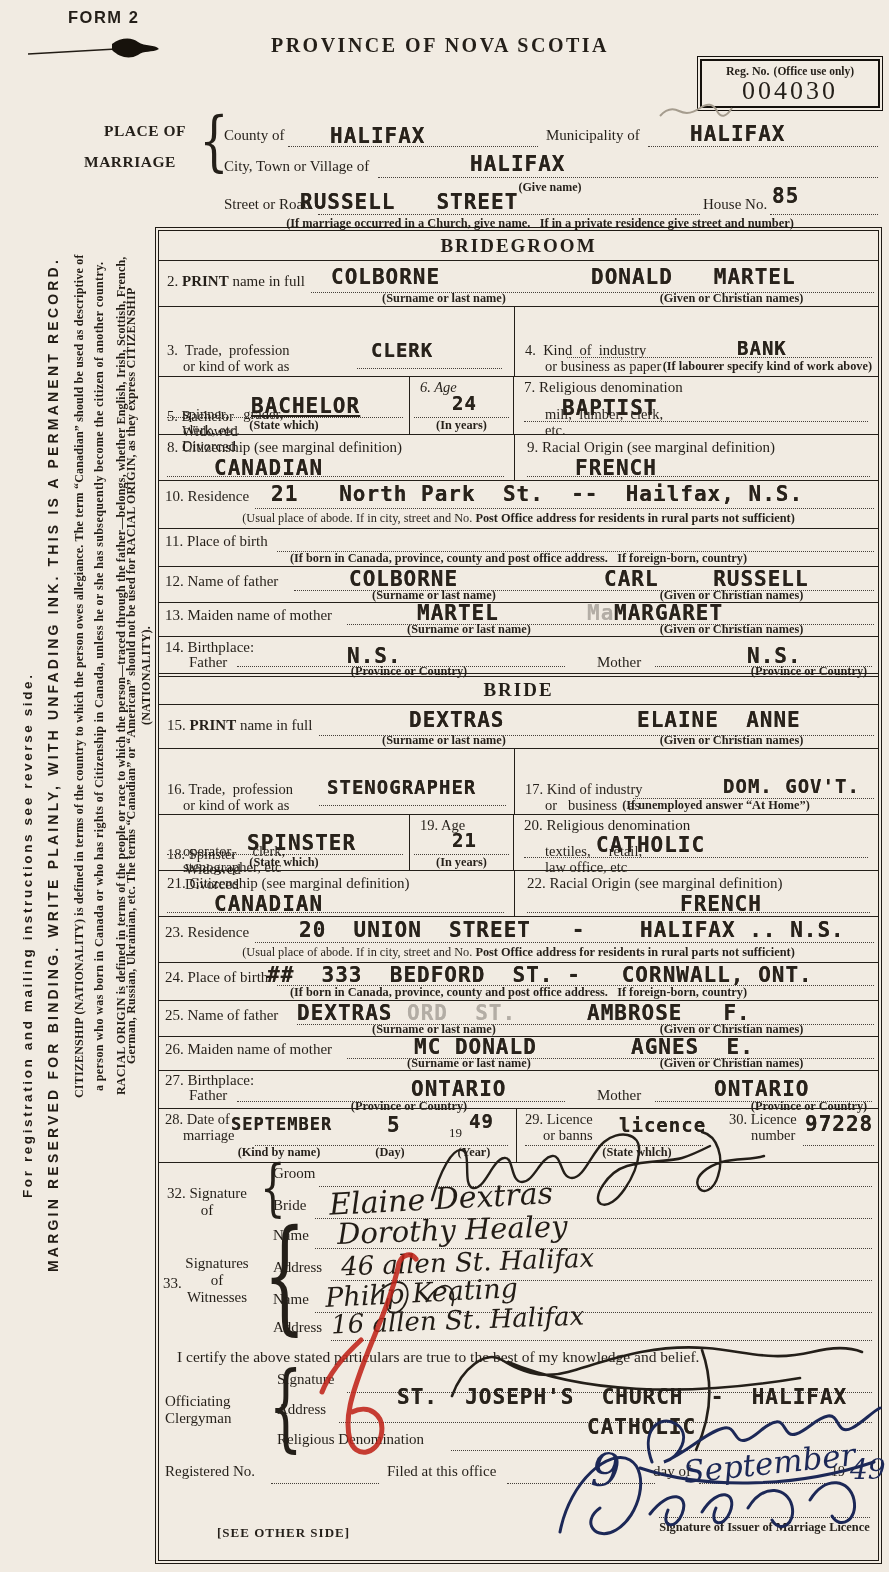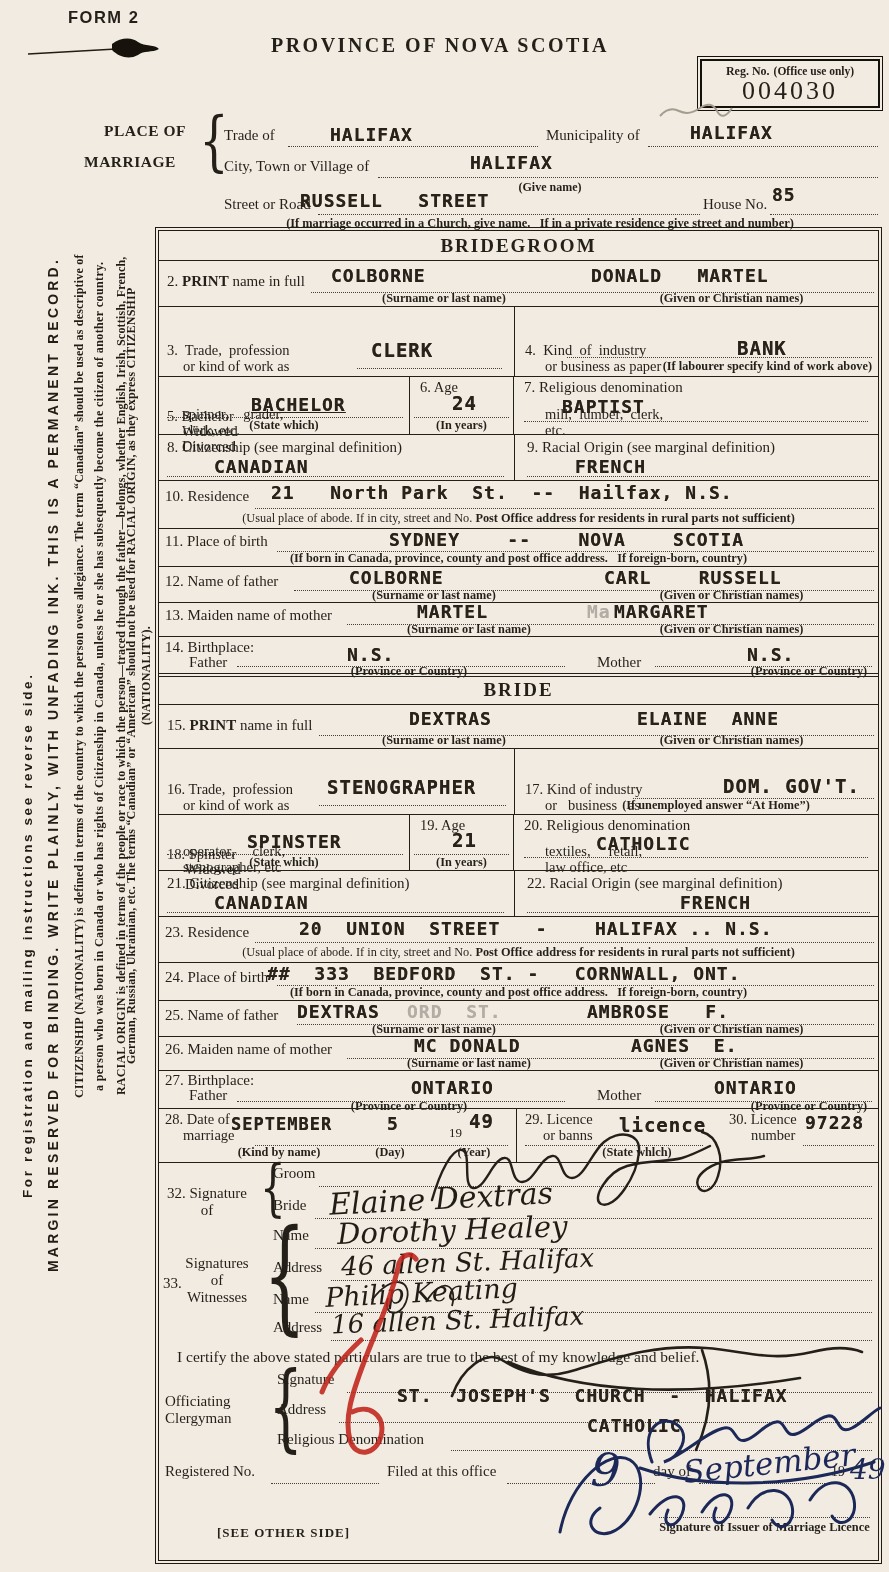--- a/index.html
+++ b/index.html
@@ -15,21 +15,21 @@
   
   .lbl{font-size:15px;white-space:pre;}
   .lbl14{font-size:14.5px;line-height:16px;white-space:pre;}
   .note{font-size:12.3px;font-weight:700;white-space:pre;}
   .ctr{text-align:center;}
   .rt{text-align:right;}
   
   .tw{font-family:"DejaVu Sans Mono",monospace;font-weight:700;font-size:17px;
       letter-spacing:1px;white-space:pre;color:#28221b;text-shadow:0 0 .6px rgba(25,18,10,.75);}
   .tw19{font-size:19px;}
-  .tw18{font-size:18px;}
+  .tw18{font-size:21px;}
   .ghost{opacity:.3;}
   
   .hand{font-family:"DejaVu Serif",serif;font-style:italic;color:#221c16;white-space:pre;}
   .hand-blue{font-family:"DejaVu Serif",serif;font-style:italic;color:#1c2857;white-space:pre;}
   
   .dot{position:absolute;height:0;border-bottom:1.7px dotted #46403a;}
   
   .mainbox{position:absolute;left:155px;top:227px;width:727px;height:1337px;
            border:1.6px solid #1f1a14;padding:2px;box-sizing:border-box;}
   .mainboxin{border:1.3px solid #1f1a14;width:100%;height:100%;box-sizing:border-box;
@@ -71,21 +71,21 @@
       <span style="font-size:11.5px;font-weight:700;">(Office use only)</span>
       <div style="font-size:26px;letter-spacing:3px;margin-top:-3px;">004030</div>
     </div>
   </div>
 
   <div>
     <div class="abs" style="left:104px;top:122px;font-weight:700;font-size:15.5px;letter-spacing:.5px;">PLACE OF</div>
     <div class="abs" style="left:84px;top:153px;font-weight:700;font-size:15.5px;letter-spacing:.5px;">MARRIAGE</div>
     <div class="brace" style="left:193px;top:108px;font-size:66px;transform:scaleX(.7);"></div>
 
-    <div class="abs lbl" style="left:224px;top:127px;">Trade of</div>
+    <div class="abs lbl" style="left:224px;top:127px;">County of</div>
     <div class="dot" style="left:288px;top:146px;width:250px;"></div>
     <div class="abs tw tw18" style="left:330px;top:124px;">HALIFAX</div>
     <div class="abs lbl" style="left:546px;top:127px;">Municipality of</div>
     <div class="dot" style="left:648px;top:146px;width:230px;"></div>
     <div class="abs tw tw18" style="left:690px;top:122px;">HALIFAX</div>
 
     <div class="abs lbl" style="left:224px;top:158px;">City, Town or Village of</div>
     <div class="dot" style="left:378px;top:177px;width:500px;"></div>
     <div class="abs tw tw18" style="left:470px;top:152px;">HALIFAX</div>
     <div class="abs note ctr" style="left:470px;top:180px;width:160px;font-size:12px;">(Give name)</div>
@@ -136,21 +136,21 @@
     <div class="row cells" style="height:58px;">
       <div class="cell vr" style="width:251px;">
         <div class="abs lbl14" style="left:8px;top:2px;line-height:15px;">
           <div>5. Bachelor</div><div style="padding-left:15px;">Widowed</div><div style="padding-left:15px;">Divorced</div>
         </div>
         <span class="abs tw tw18" style="left:92px;top:17px;text-decoration:underline;">BACHELOR</span>
         <div class="dot" style="left:8px;right:6px;bottom:16px;"></div>
         <span class="abs note ctr" style="left:0;right:0;bottom:1px;">(State which)</span>
       </div>
       <div class="cell vr" style="width:104px;">
-        <span class="abs lbl14" style="left:10px;top:2px;">6. Age</span>
+        <span class="abs lbl14" style="left:10px;top:2px;font-style:italic;">6. Age</span>
         <span class="abs tw tw19" style="left:42px;top:15px;">24</span>
         <div class="dot" style="left:4px;right:4px;bottom:16px;"></div>
         <span class="abs note ctr" style="left:0;right:0;bottom:1px;">(In years)</span>
       </div>
       <div class="cell" style="flex:1;">
         <span class="abs lbl" style="left:10px;top:2px;">7. Religious denomination</span>
         <span class="abs tw tw18" style="left:48px;top:19px;">BAPTIST</span>
         <div class="dot" style="left:10px;right:10px;bottom:12px;"></div>
       </div>
     </div>
@@ -170,21 +170,20 @@
 
     <div class="row" style="height:48px;">
       <span class="abs lbl" style="left:6px;top:7px;">10. Residence</span>
       <span class="abs tw tw18" style="left:112px;top:1px;">21   North Park  St.  --  Hailfax, N.S.</span>
       <div class="dot" style="left:96px;right:4px;bottom:19px;"></div>
       <span class="abs ctr" style="left:0;right:0;bottom:2px;"><span style="font-size:12.3px;">(Usual place of abode.   If in city, street and No.  </span><span class="note">Post Office address for residents in rural parts not sufficient)</span></span>
     </div>
 
     <div class="row" style="height:38px;">
       <span class="abs lbl" style="left:6px;top:4px;">11. Place of birth</span>
-      <span class="abs tw tw18" style="left:230px;top:0;">SYDNEY    --    NOVA    SCOTIA</span>
       <div class="dot" style="left:118px;right:4px;bottom:14px;"></div>
       <span class="abs note ctr" style="left:0;right:0;bottom:0;">(If born in Canada, province, county and post office address.   If foreign-born, country)</span>
     </div>
 
     <div class="row" style="height:36px;">
       <span class="abs lbl" style="left:6px;top:6px;">12. Name of father</span>
       <span class="abs tw tw18" style="left:190px;top:0;">COLBORNE</span>
       <span class="abs tw tw18" style="left:445px;top:0;">CARL    RUSSELL</span>
       <div class="dot" style="left:135px;right:4px;bottom:11px;"></div>
       <span class="abs note ctr" style="left:140px;bottom:-1px;width:270px;">(Surname or last name)</span>

